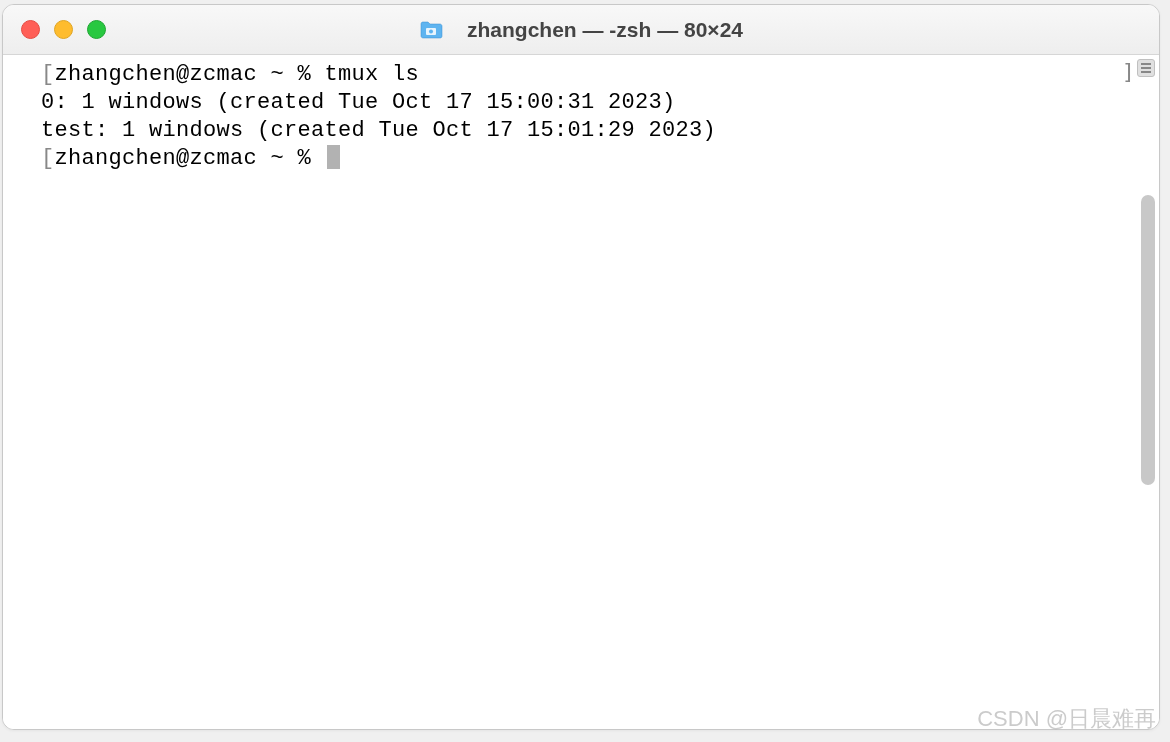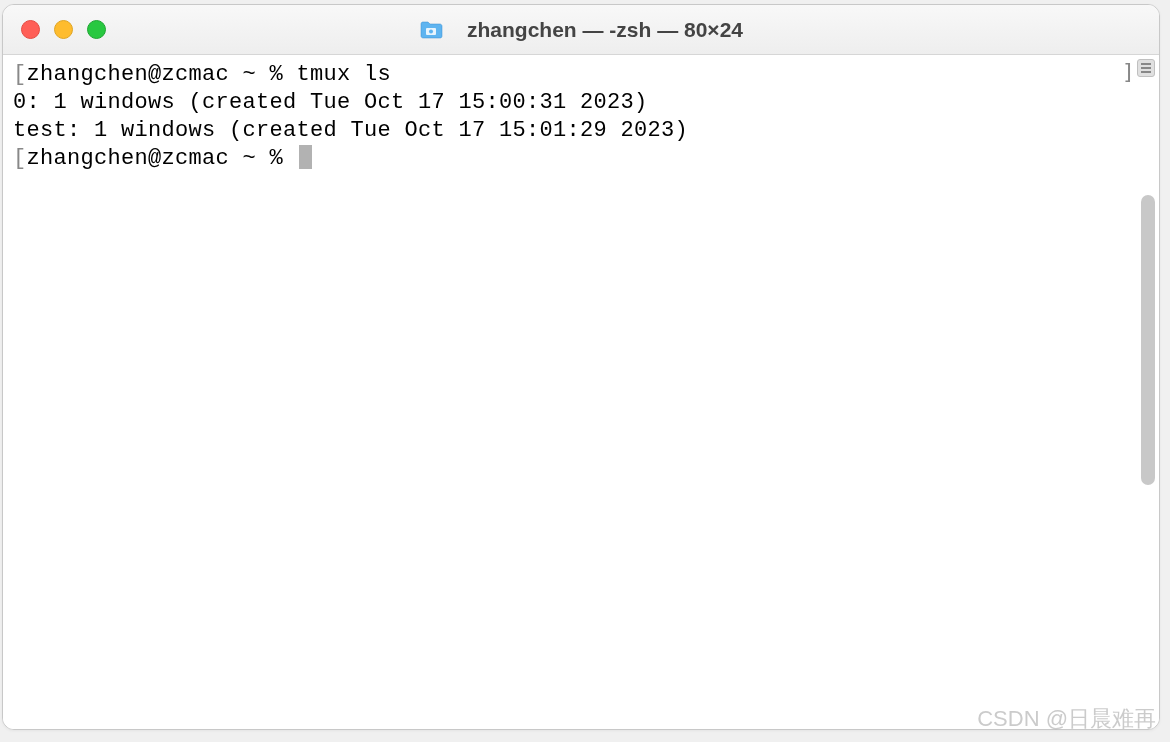--- a/index.html
+++ b/index.html
@@ -76,20 +76,21 @@
     }
     .window-title {
       font-size: 21px;
       font-weight: 600;
       color: #444444;
     }
     .terminal-body {
       position: relative;
       height: calc(100% - 50px);
       background: #ffffff;
+      padding-left: 28px;
     }
     .terminal-content {
       padding: 6px 10px;
       font-family: "SF Mono", Menlo, Monaco, "Courier New", monospace;
       font-size: 22px;
       line-height: 28px;
       color: #000000;
       white-space: pre;
       letter-spacing: 0.3px;
     }

